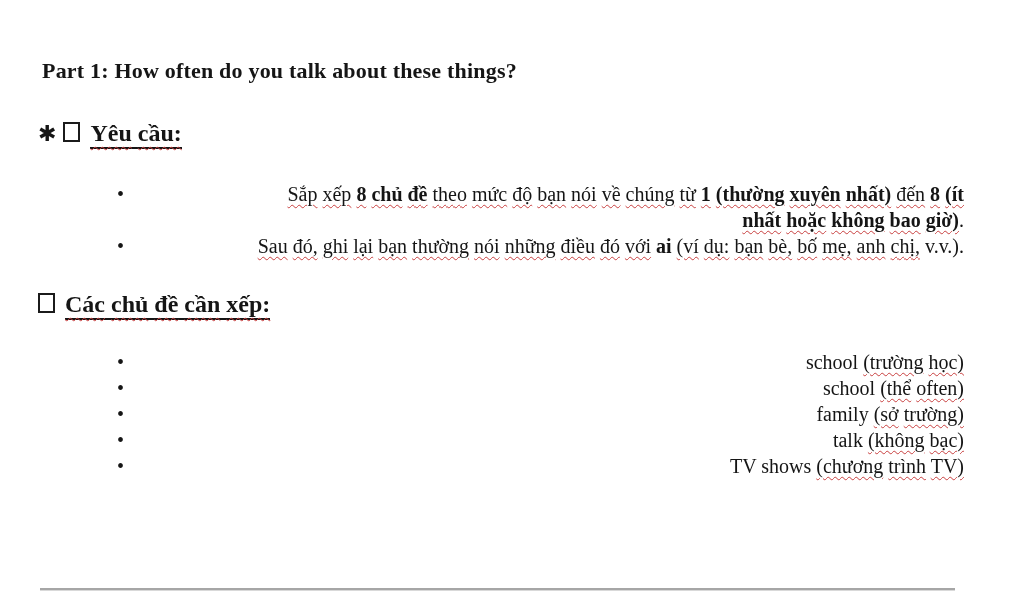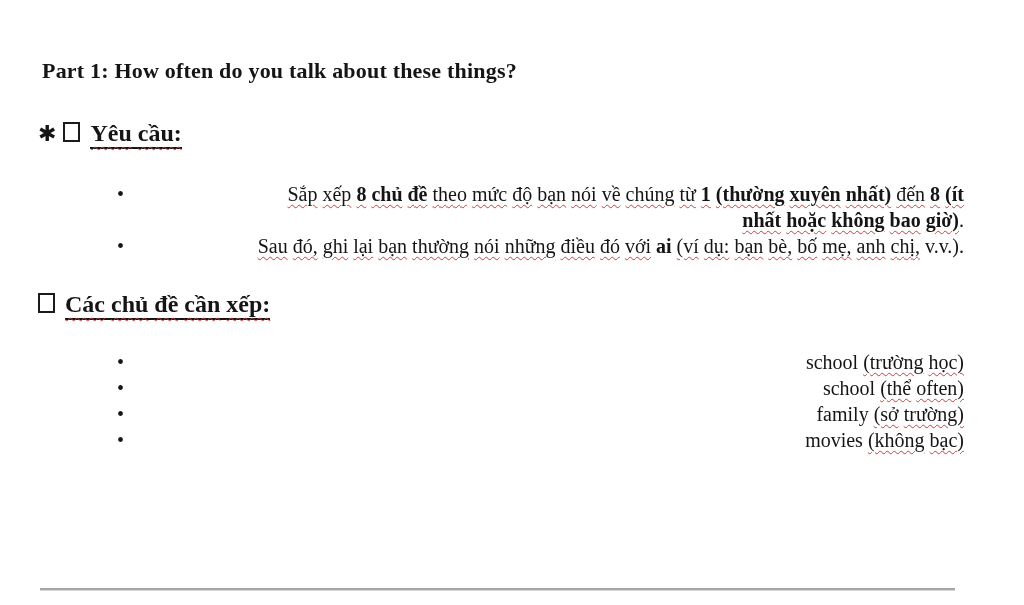--- a/index.html
+++ b/index.html
@@ -104,18 +104,19 @@
   </ul>
 
   <div class="h2">
     <span class="box"></span><span class="u"><span><span class="wavy">Các</span> <span class="wavy">chủ</span> <span class="wavy">đề</span> <span class="wavy">cần</span> <span class="wavy">xếp:</span></span></span>
   </div>
 
   <ul class="bullets topics">
     <li><span>school </span><span><span class="wavy">(trường</span> <span class="wavy">học)</span></span></li>
     <li><span>school </span><span><span class="wavy">(thể</span> <span class="wavy">often)</span></span></li>
     <li><span>family </span><span><span class="wavy">(sở</span> <span class="wavy">trường)</span></span></li>
-    <li><span>movies </span><span><span class="wavy">(không</span> <span class="wavy">bạc)</span></span></li>
+    <li><span>talk </span><span><span class="wavy">(không</span> <span class="wavy">bạc)</span></span></li>
+    <li><span>TV shows </span><span><span class="wavy">(chương</span> <span class="wavy">trình</span> <span class="wavy">TV)</span></span></li>
   </ul>
 
   <div class="rule"></div>
 
 </div>
 
 </body></html>

